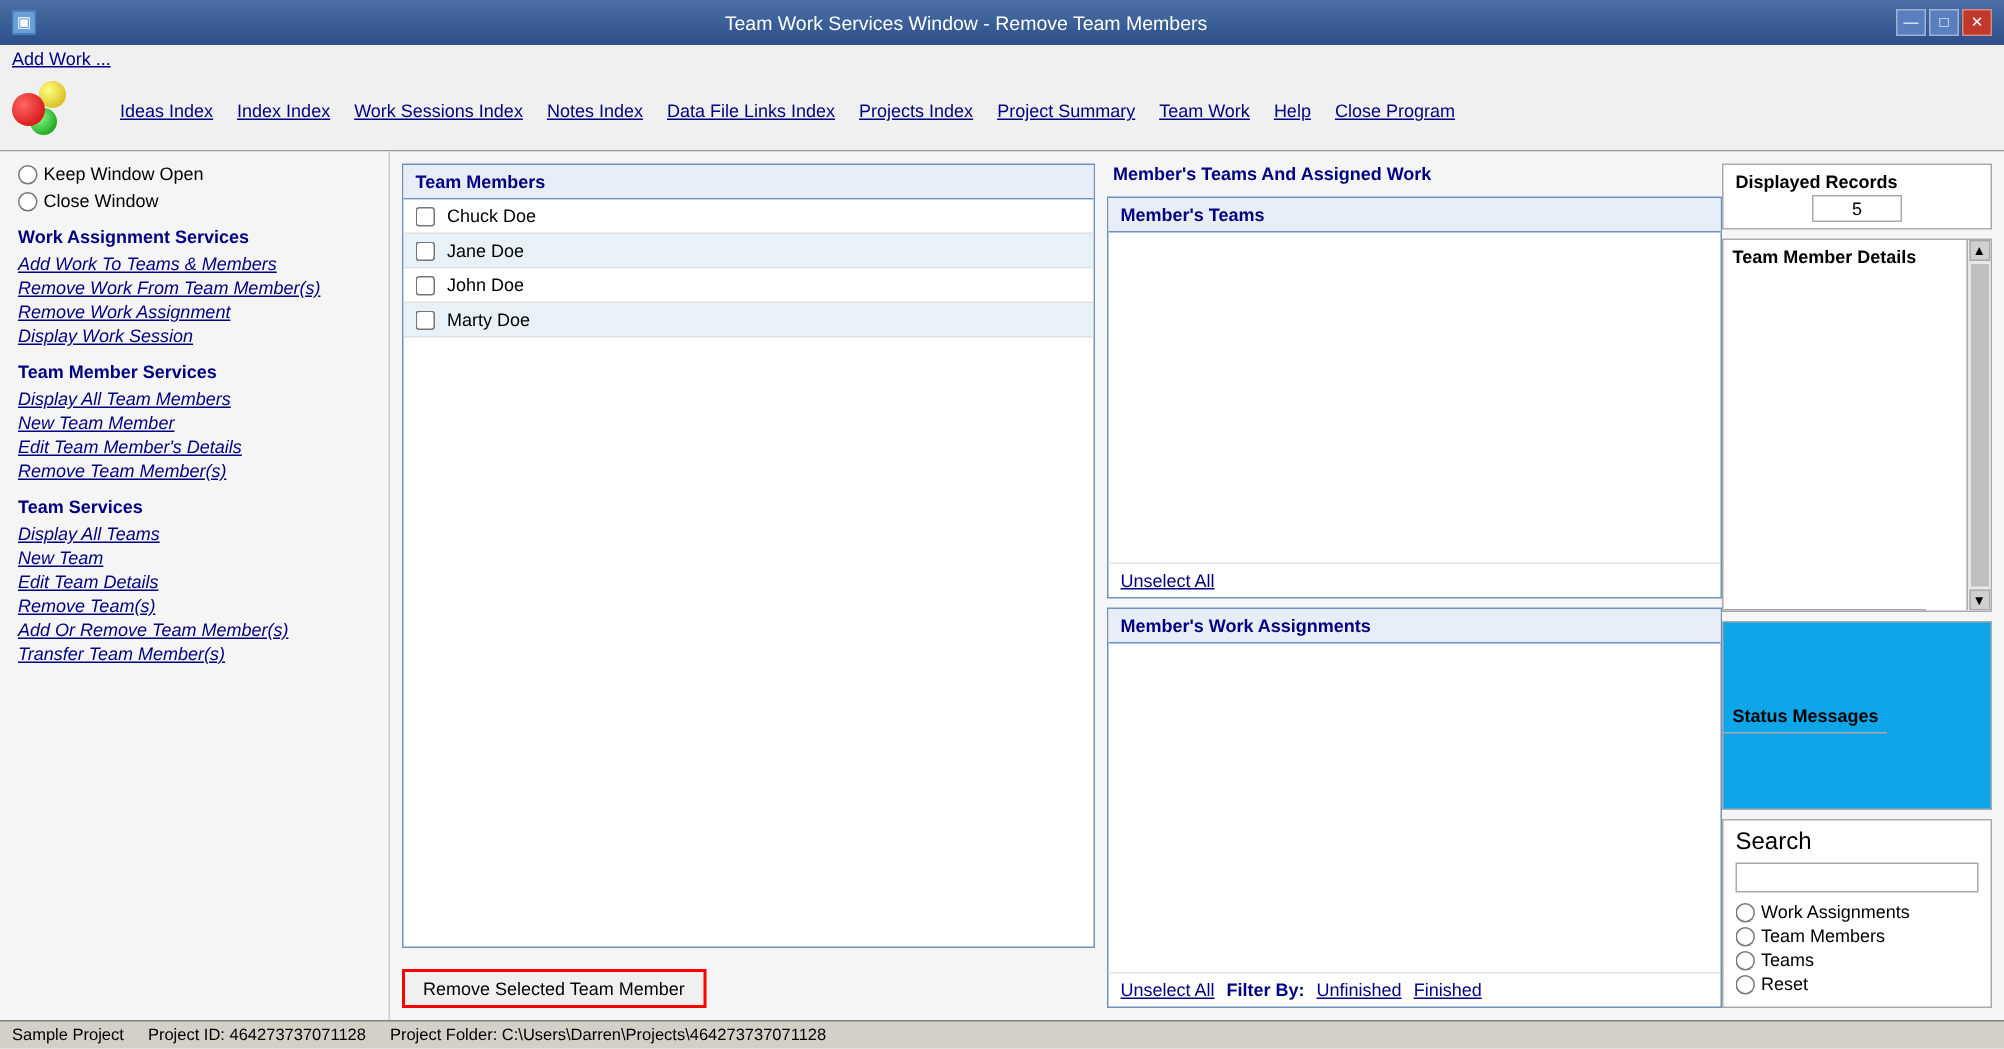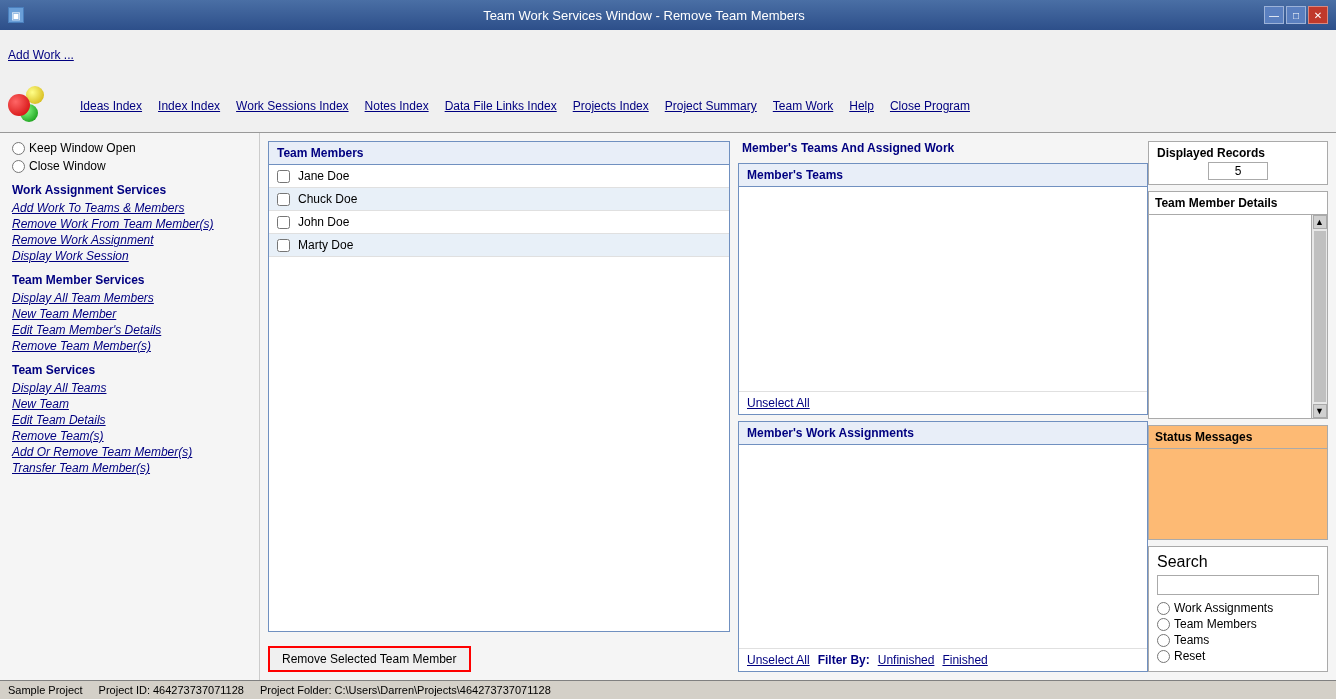--- a/index.html
+++ b/index.html
@@ -58,21 +58,21 @@
       align-items: center;
       justify-content: center;
     }
     .title-btn.close-btn {
       background: #c0392b;
     }
 
     
     .add-work-row {
       background: #f0f0f0;
-      padding: 18px 8px;
+      padding: 2px 8px;
       font-size: 12px;
       color: #000080;
       cursor: pointer;
       text-decoration: underline;
       flex-shrink: 0;
     }
 
     
     .nav-bar {
       background: #f0f0f0;
@@ -282,21 +282,20 @@
       padding: 1px 4px;
       width: 60px;
       display: block;
       margin: 0 auto;
     }
     .details-panel {
       border: 1px solid #aaa;
       background: white;
       flex: 2;
       display: flex;
-      flex-direction: column;
     }
     .details-title {
       font-size: 12px;
       font-weight: bold;
       padding: 4px 6px;
       border-bottom: 1px solid #aaa;
     }
     .details-content {
       flex: 1;
       position: relative;
@@ -324,24 +323,24 @@
       cursor: pointer;
     }
     .scroll-thumb {
       flex: 1;
       width: 12px;
       background: #c0c0c0;
       margin: 2px 0;
     }
     .status-panel {
       border: 1px solid #aaa;
-      background: #fdba74;
-      flex: 1;
-      display: flex;
-      flex-direction: column;
+      background: #0ea5e9;
+      flex: 1;
+      display: flex;
+      align-items: center;
     }
     .status-title {
       font-size: 12px;
       font-weight: bold;
       padding: 4px 6px;
       border-bottom: 1px solid #aaa;
     }
     .search-panel {
       border: 1px solid #aaa;
       background: white;
@@ -450,25 +449,25 @@
     <a class="sidebar-link">Add Or Remove Team Member(s)</a>
     <a class="sidebar-link">Transfer Team Member(s)</a>
   </div>
 
   <div class="center-area">
     <div class="team-members-panel">
       <div class="panel-header">Team Members</div>
       <div class="team-members-list" id="members-list">
       <div class="member-row">
             <input type="checkbox" style="">
-            <span>Jane Doe</span>
+            <span>Chuck Doe</span>
           </div>
           <div class="member-row">
             <input type="checkbox" style="">
-            <span>Chuck Doe</span>
+            <span>Jane Doe</span>
           </div>
           <div class="member-row">
             <input type="checkbox" style="">
             <span>John Doe</span>
           </div>
           <div class="member-row">
             <input type="checkbox" style="">
             <span>Marty Doe</span>
           </div>
         </div>

